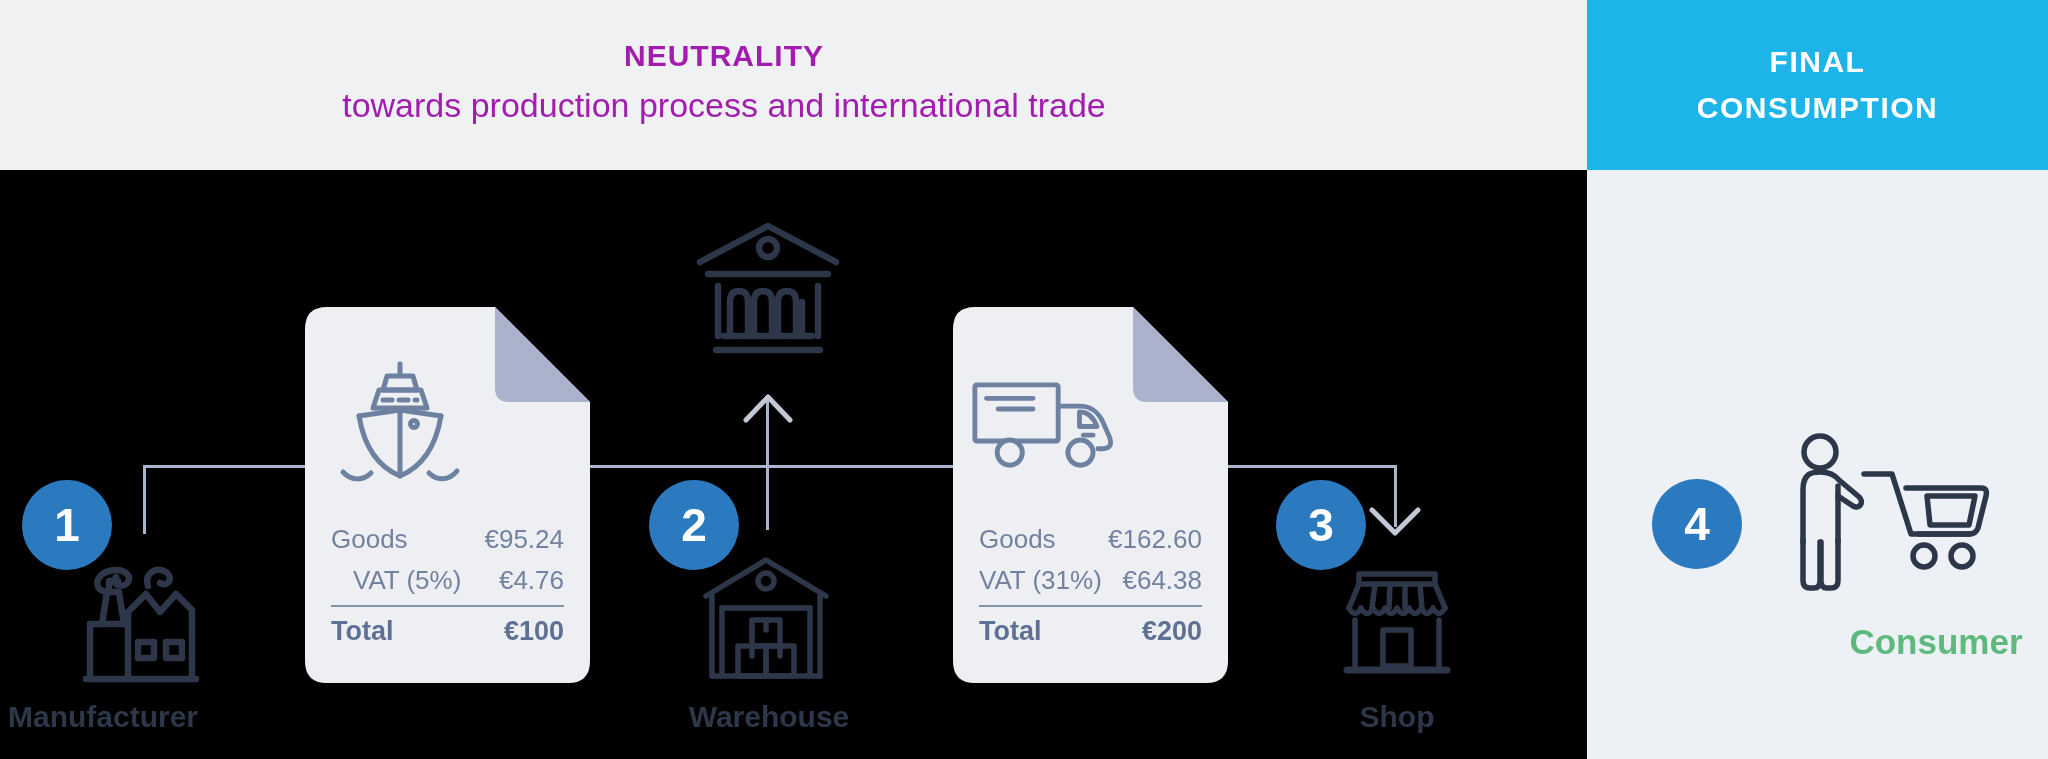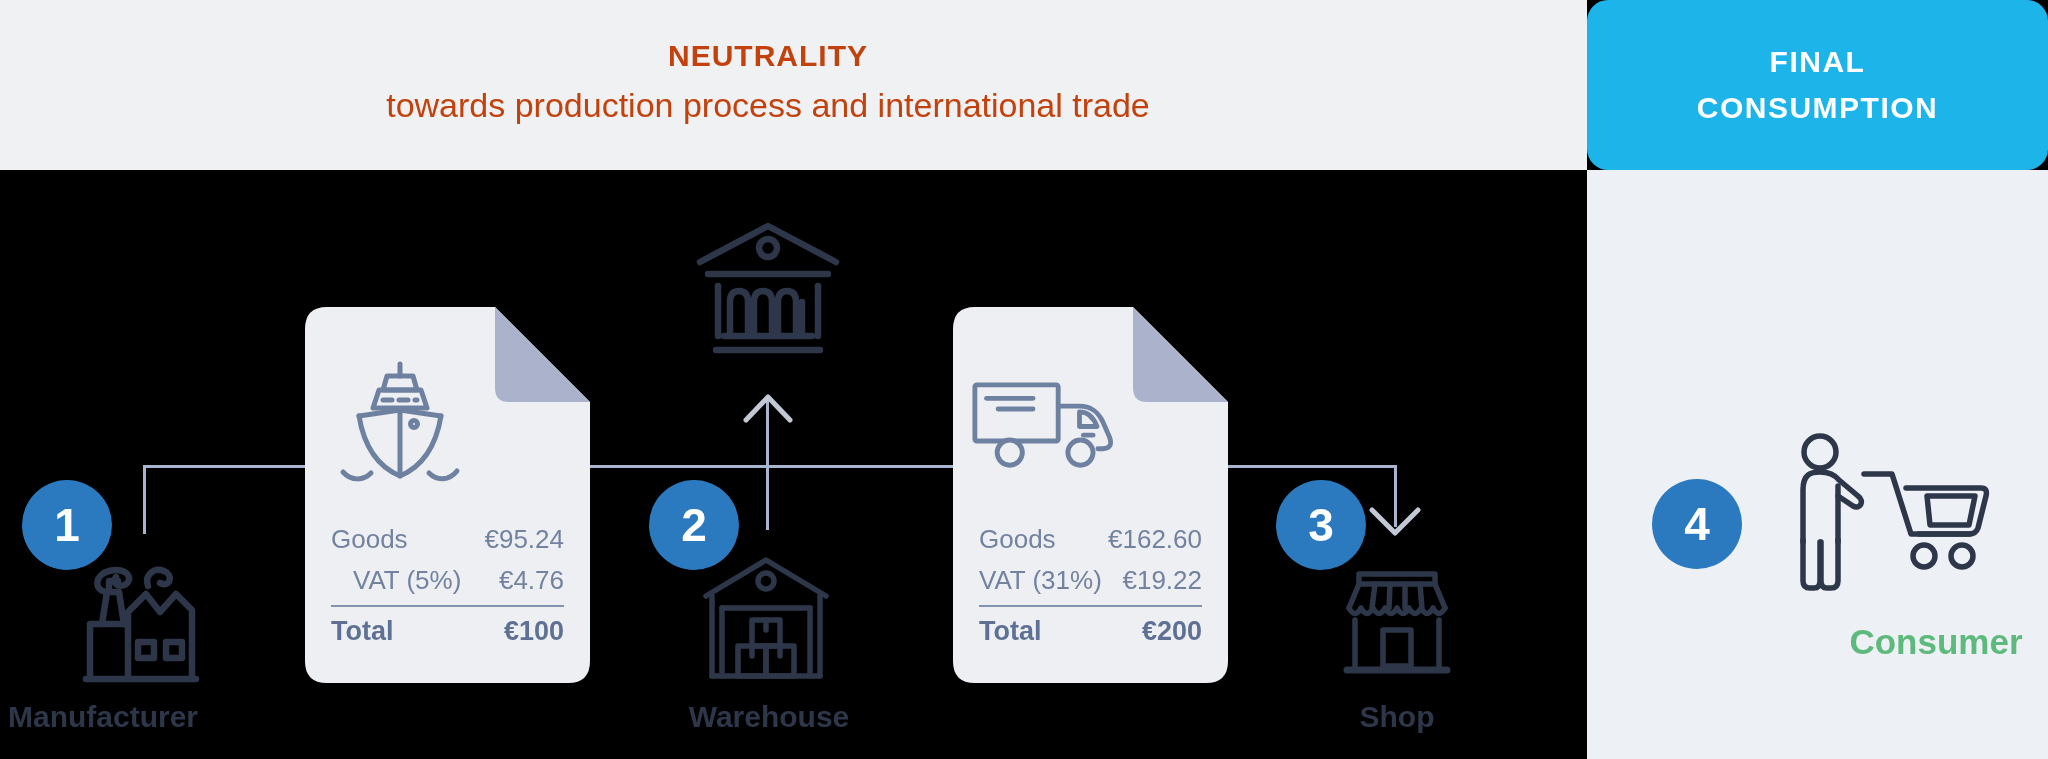--- a/index.html
+++ b/index.html
@@ -1,28 +1,28 @@
 <!DOCTYPE html>
 <html><head>
 <meta charset="utf-8">
 <style>
   html,body{margin:0;padding:0;background:#000;}
   .canvas{position:relative;width:2048px;height:759px;background:#000;overflow:hidden;
           font-family:"Liberation Sans",sans-serif;}
 
   
   .header-band{position:absolute;left:0;top:0;width:1587px;height:170px;background:#f0f1f3;}
-  .header-text{position:absolute;left:0;top:38px;width:1448px;text-align:center;color:#c2410c;padding-left:44px;}
+  .header-text{position:absolute;left:0;top:38px;width:1448px;text-align:center;color:#a21caf;}
   .header-title{font-size:30px;font-weight:700;letter-spacing:1px;line-height:36px;}
   .header-subtitle{font-size:34px;font-weight:400;line-height:46px;margin-top:8px;}
 
   
   .final-box{position:absolute;left:1587px;top:0;width:461px;height:170px;background:#1cb4e9;
              color:#fff;text-align:center;font-weight:700;font-size:30px;letter-spacing:1.5px;
-             display:flex;flex-direction:column;justify-content:center;gap:12px;border-radius:21px;}
+             display:flex;flex-direction:column;justify-content:center;gap:12px;}
   .right-panel{position:absolute;left:1587px;top:170px;width:461px;height:589px;background:#edf1f6;}
 
   
   .cline{position:absolute;background:#a9b4cf;z-index:1;}
   .chev{position:absolute;z-index:1;}
 
   
   .num-circle{position:absolute;width:90px;height:90px;border-radius:50%;background:#2b7ac0;
               color:#fff;font-size:46px;font-weight:700;display:flex;align-items:center;
               justify-content:center;z-index:3;}
@@ -197,21 +197,21 @@
           <circle cx="113" cy="76" r="13" fill="#edeff3"></circle>
         </g>
       </svg>
     </div>
     <div class="doc-row" style="top:217px;">
       <span>Goods</span>
       <span>€162.60</span>
     </div>
     <div class="doc-row" style="top:258px;">
       <span>VAT (31%)</span>
-      <span>€19.22</span>
+      <span>€64.38</span>
     </div>
     <div class="doc-divider" style="top:298px;"></div>
     <div class="doc-row total" style="top:309px;">
       <span>Total</span>
       <span>€200</span>
     </div>
   </div>
 
   <div class="icon" style="left:1341px;top:568px;">
     <svg width="112" height="116" viewBox="0 0 112 116">

